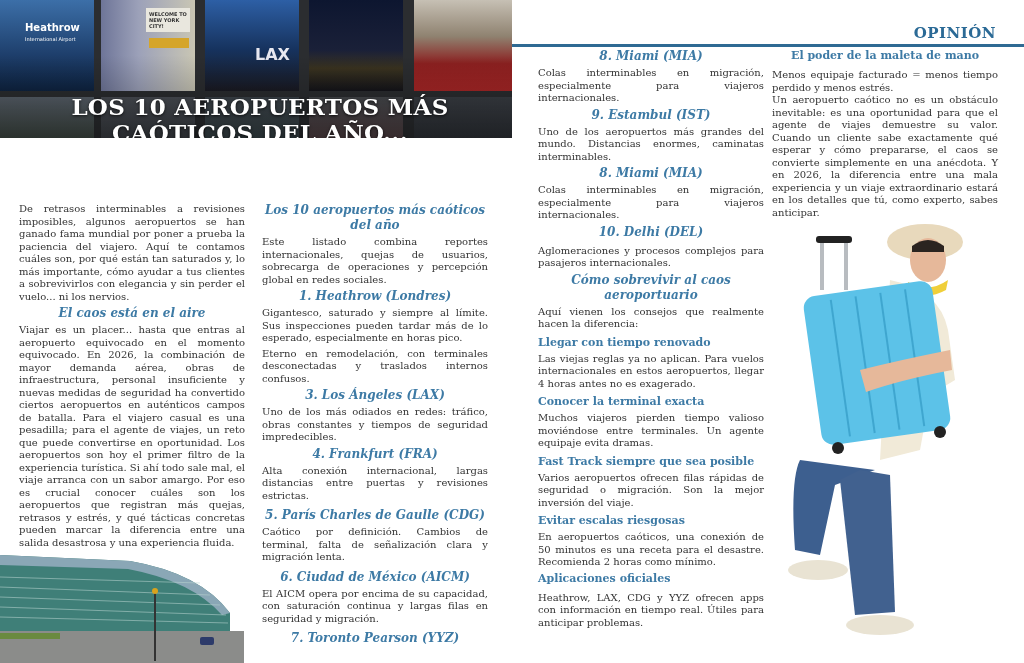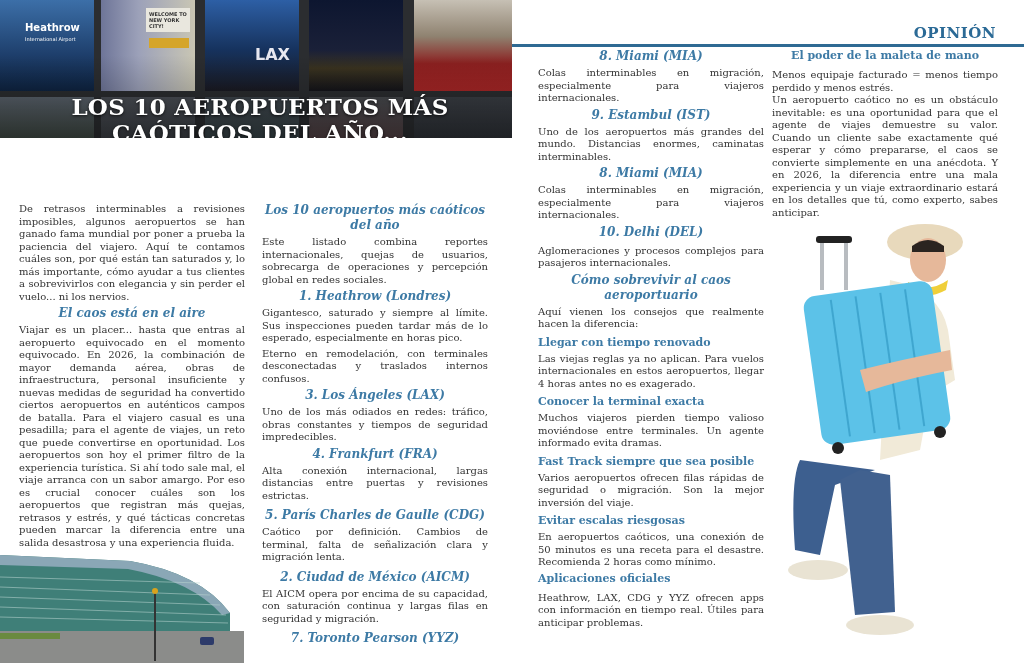--- a/index.html
+++ b/index.html
@@ -114,41 +114,41 @@
     <p>Este listado combina reportes internacionales, quejas de usuarios, sobrecarga de operaciones y percepción global en redes sociales.</p>
     <div class="h-italic">1. Heathrow (Londres)</div>
     <p>Gigantesco, saturado y siempre al límite. Sus inspecciones pueden tardar más de lo esperado, especialmente en horas pico.</p>
     <p>Eterno en remodelación, con terminales desconectadas y traslados internos confusos.</p>
     <div class="h-italic">3. Los Ángeles (LAX)</div>
     <p>Uno de los más odiados en redes: tráfico, obras constantes y tiempos de seguridad impredecibles.</p>
     <div class="h-italic">4. Frankfurt (FRA)</div>
     <p>Alta conexión internacional, largas distancias entre puertas y revisiones estrictas.</p>
     <div class="h-italic" style="margin-top:6px;">5. París Charles de Gaulle (CDG)</div>
     <p>Caótico por definición. Cambios de terminal, falta de señalización clara y migración lenta.</p>
-    <div class="h-italic" style="margin-top:6px;">2. Ciudad de México (AICM)</div>
+    <div class="h-italic" style="margin-top:6px;">6. Ciudad de México (AICM)</div>
     <p>El AICM opera por encima de su capacidad, con saturación continua y largas filas en seguridad y migración.</p>
     <div class="h-italic" style="margin-top:6px;">7. Toronto Pearson (YYZ)</div>
 
   </div>
 
   <div class="col col3">
     <div class="h-italic" style="margin-top:0;">8. Miami (MIA)</div>
     <p>Colas interminables en migración, especialmente para viajeros internacionales.</p>
     <div class="h-italic">9. Estambul (IST)</div>
     <p>Uno de los aeropuertos más grandes del mundo. Distancias enormes, caminatas interminables.</p>
     <div class="h-italic">8. Miami (MIA)</div>
     <p>Colas interminables en migración, especialmente para viajeros internacionales.</p>
     <div class="h-italic">10. Delhi (DEL)</div>
     <p style="margin-top:5px;">Aglomeraciones y procesos complejos para pasajeros internacionales.</p>
     <div class="h-italic">Cómo sobrevivir al caos aeroportuario</div>
     <p>Aquí vienen los consejos que realmente hacen la diferencia:</p>
     <div class="h-plain">Llegar con tiempo renovado</div>
     <p>Las viejas reglas ya no aplican. Para vuelos internacionales en estos aeropuertos, llegar 4 horas antes no es exagerado.</p>
     <div class="h-plain">Conocer la terminal exacta</div>
-    <p>Muchos viajeros pierden tiempo valioso moviéndose entre terminales. Un agente informado evita dramas.</p>
+    <p>Muchos viajeros pierden tiempo valioso moviéndose entre terminales. Un agente equipaje evita dramas.</p>
     <div class="h-plain">Fast Track siempre que sea posible</div>
     <p>Varios aeropuertos ofrecen filas rápidas de seguridad o migración. Son la mejor inversión del viaje.</p>
     <div class="h-plain">Evitar escalas riesgosas</div>
     <p>En aeropuertos caóticos, una conexión de 50 minutos es una receta para el desastre. Recomienda 2 horas como mínimo.</p>
     <div class="h-plain" style="margin-top:0;">Aplicaciones oficiales</div>
     <p style="margin-top:6px;">Heathrow, LAX, CDG y YYZ ofrecen apps con información en tiempo real. Útiles para anticipar problemas.</p>
   </div>
 
   <div class="col col4">
     <div class="h-plain">El poder de la maleta de mano</div>

